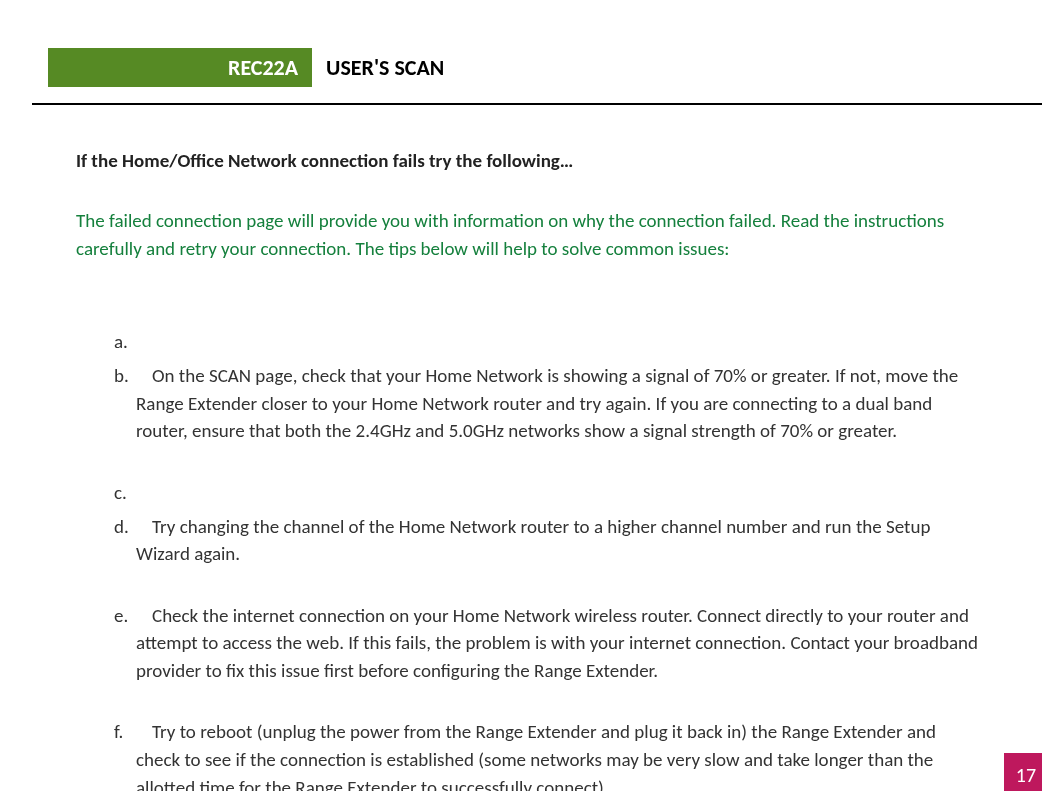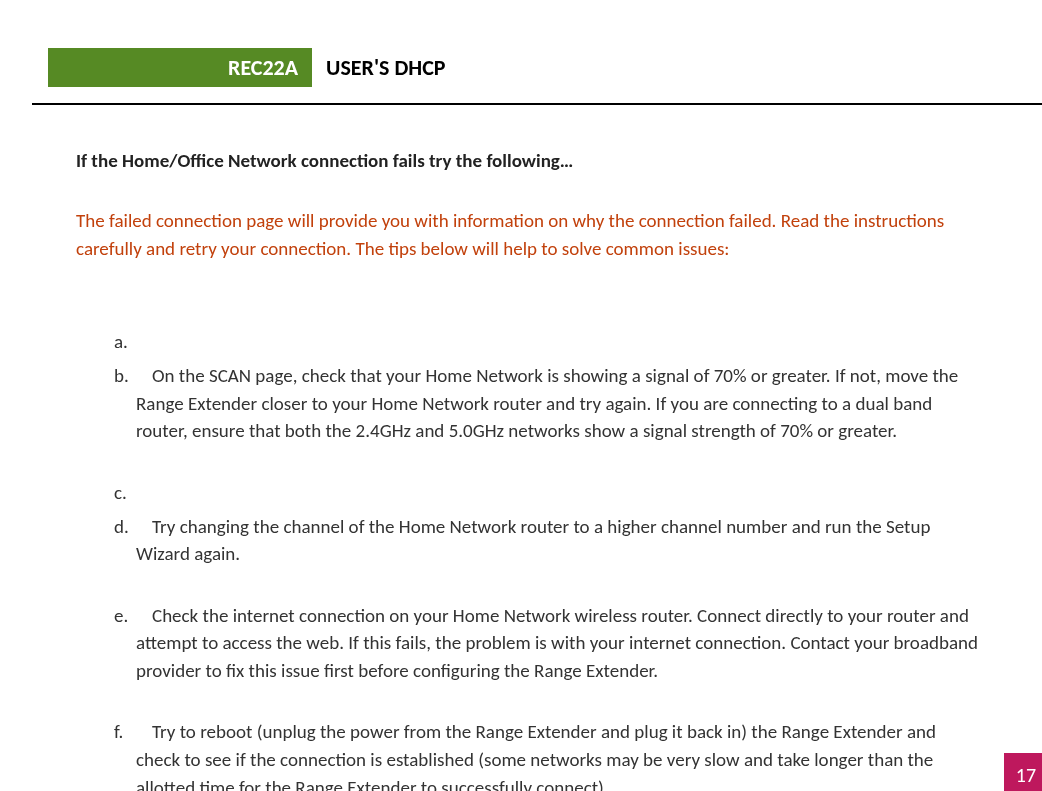--- a/index.html
+++ b/index.html
@@ -43,21 +43,21 @@
     }
     .section-heading {
       font-weight: bold;
       font-size: 19px;
       color: #222222;
       margin-bottom: 3px;
     }
     .intro-paragraph {
       font-size: 19px;
       line-height: 1.45;
-      color: #c2410c;
+      color: #15803d;
       margin-bottom: 18px;
     }
     .ordered-list {
       list-style: none;
       padding-left: 38px;
     }
     .ordered-list li {
       font-size: 19px;
       line-height: 1.45;
       color: #333333;
@@ -82,21 +82,21 @@
       display: flex;
       align-items: center;
       justify-content: center;
     }
   </style>
 </head>
 <body>
 
 <div class="header-bar">
   <div class="header-model-block">REC22A</div>
-  <div class="header-title">USER'S DHCP</div>
+  <div class="header-title">USER'S SCAN</div>
 </div>
 
 <div class="content">
   <div class="section-heading">If the Home/Office Network connection fails try the following…</div>
   <div class="intro-paragraph">The failed connection page will provide you with information on why the connection failed. Read the instructions carefully and retry your connection. The tips below will help to solve common issues:</div>
   <ol class="ordered-list">
     <li>
       <span class="list-marker">a.</span>
     </li>
     <li>

